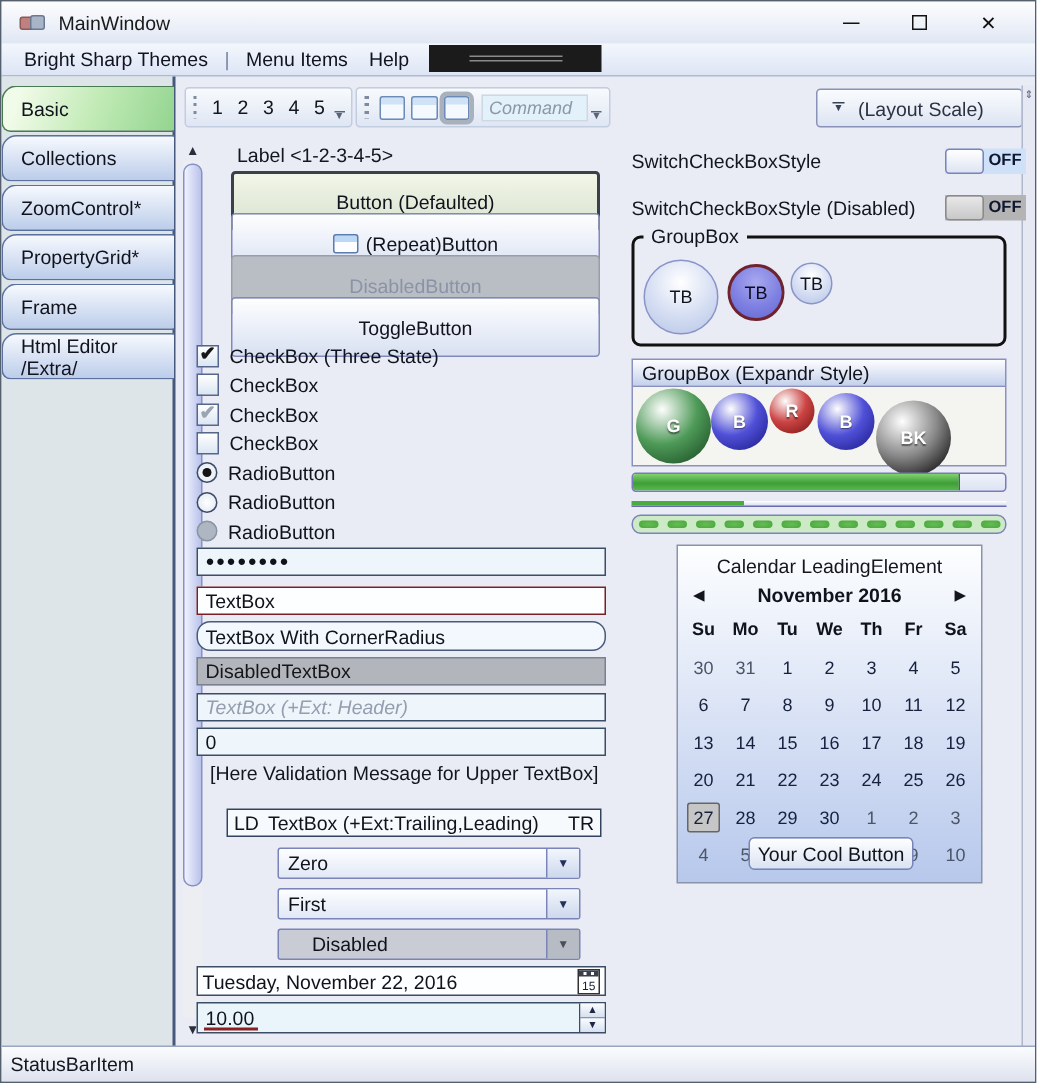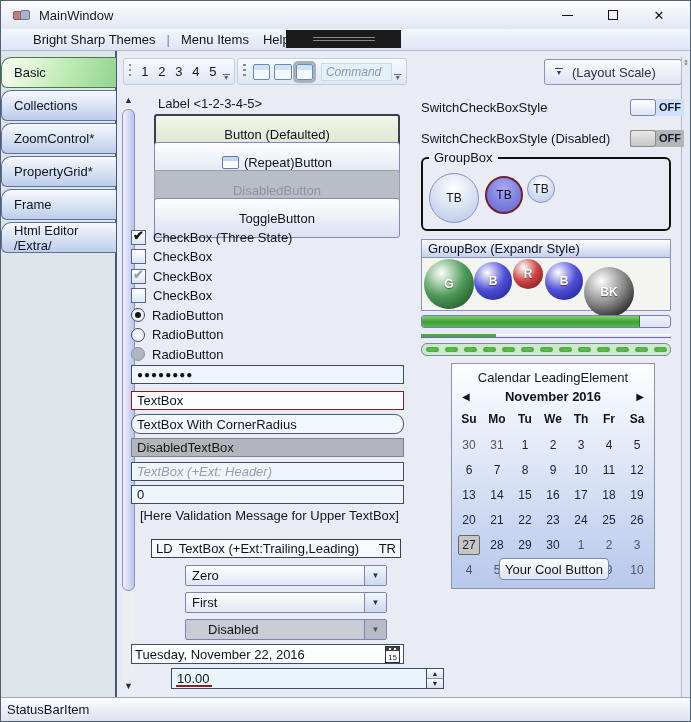--- a/index.html
+++ b/index.html
@@ -19,21 +19,21 @@
   .title-text { font-size:13px; color:#1a1a1a;text-align:center; }
   .win-controls { position:absolute; right:8px; top:0; height:28px; display:flex; }
   .win-btn { width:46px; height:28px; display:flex; align-items:center; justify-content:center; color:#111; }
   .glyph-min { width:11px; height:1px; background:#111; }
   .glyph-max { width:10px; height:10px; border:1px solid #111; }
   .glyph-close { font-size:13px; line-height:1; }
 
   
   .menubar { position:absolute; left:0; top:28px; width:100%; height:22px;
     background:linear-gradient(#f3f7fd,#dde5f5); border-bottom:1px solid #aebad2;
-    display:flex; align-items:center; padding-left:25px; }
+    display:flex; align-items:center; padding-left:8px; }
   .menu-item { padding:0 7px; color:#101320; }
   .menu-sep { color:#7a86a0; padding:0 4px; }
   .menu-darkbox { position:absolute; left:285px; top:1px; width:115px; height:18px;
     background:#1b1b1c; display:flex; align-items:center; justify-content:center; flex-direction:column; gap:2px; }
   .menu-darkbox i { display:block; width:62px; height:1px; background:#8a8a8a; }
 
   
   .side-area { position:absolute; left:0; top:50px; width:115px; height:648px; background:#dee5e9; }
   .side-sep { position:absolute; left:114px; top:50px; width:2px; height:648px; background:#46597c; }
   .tab { position:absolute; left:0; width:115px; height:31px; display:flex; align-items:center;
@@ -124,21 +124,21 @@
   .datepick { position:absolute; left:130px; top:643px; width:273px; height:20px; background:#fdfeff;
     border:1px solid #3c4d66; display:flex; align-items:center; padding:0 3px; }
   .datepick .val { flex:1; }
   .dp-icon { width:15px; height:17px; border:1px solid #333; background:#fff; position:relative;
     font-size:8px; display:flex; align-items:flex-end; justify-content:center; color:#16213e; }
   .dp-icon::before { content:""; position:absolute; top:0; left:0; right:0; height:4px; background:#3a3f4c; }
   .dp-icon::after { content:""; position:absolute; top:1px; left:3px; width:2px; height:2px;
     background:#fff; box-shadow:5px 0 0 #fff; }
 
   .numeric { position:absolute; left:130px; top:667px; width:273px; height:21px; background:#eaf4fb;
-    border:1px solid #3c4d66; display:flex;margin-left:40px; }
+    border:1px solid #3c4d66; display:flex; }
   .numeric .val { flex:1; padding:2px 0 0 5px; position:relative; }
   .numeric .val::after { content:""; position:absolute; left:4px; bottom:1px; width:36px; height:2px; background:#8b2020; }
   .spin { width:17px; border-left:1px solid #3c4d66; display:flex; flex-direction:column; }
   .spin div { flex:1; background:linear-gradient(#fafcfe,#d8e1f0); font-size:7px; color:#1c2846;
     display:flex; align-items:center; justify-content:center; }
   .spin div:first-child { border-bottom:1px solid #8a94b4; }
 
   
   .switch { position:absolute; left:629px; width:54px; height:17px; background:#cfe1f8; display:flex; }
   .switch .thumb { width:26px; height:17px; background:linear-gradient(#ffffff,#dde4f2);

